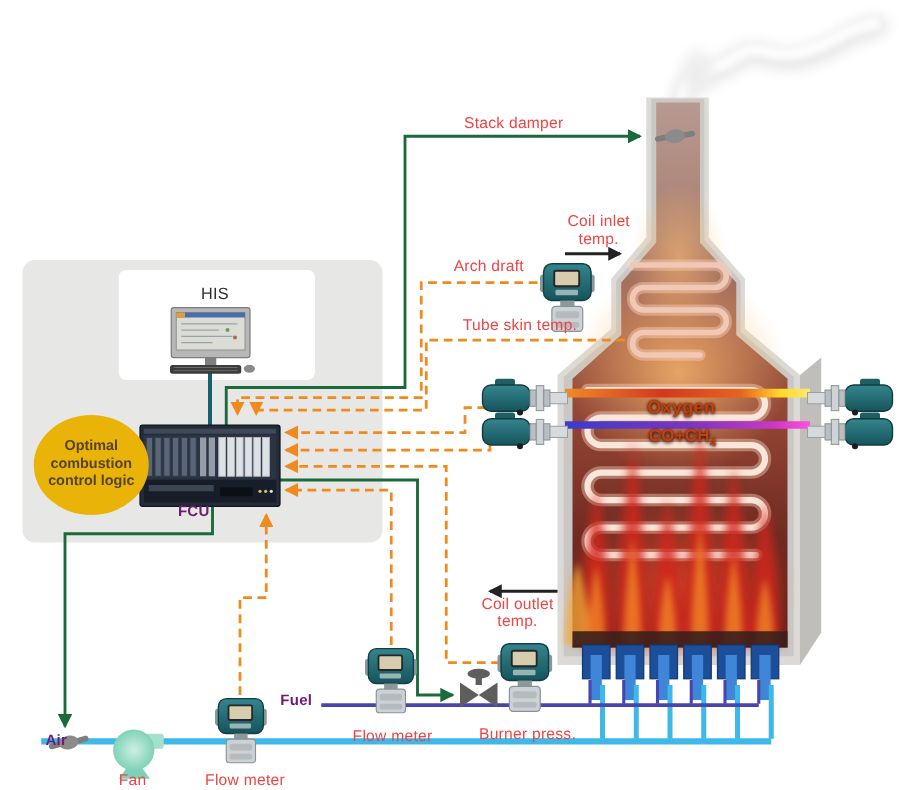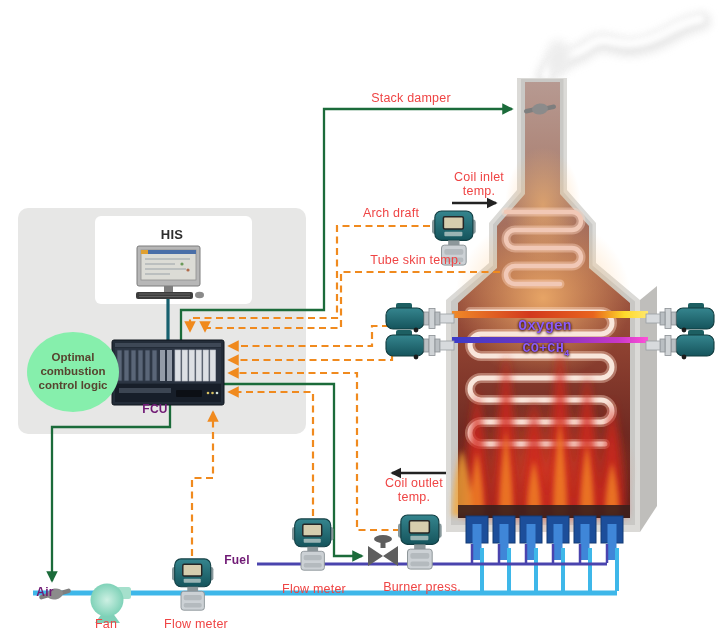--- a/index.html
+++ b/index.html
@@ -2,26 +2,26 @@
 <html><head>
 <meta charset="utf-8">
 <style>
   html,body{margin:0;padding:0;background:#fff;}
   #stage{position:relative;width:719px;height:632px;background:#fff;overflow:hidden;
          font-family:"Liberation Sans",sans-serif;}
   #stage svg{position:absolute;left:0;top:0;}
   .lbl{position:absolute;transform:translateX(-50%);white-space:nowrap;text-align:center;
        font-size:12.5px;line-height:1.1;color:#ef4444;letter-spacing:.2px;}
   .lbl-bold{font-weight:700;color:#701a75;font-size:12px;}
-  .lbl-sm-bold{font-weight:700;color:#2e2e2e;font-size:13px;}
-  .lbl-white{font-weight:700;color:#8b5cf6;font-size:14.5px;
-       text-shadow:0 1px 3px rgba(45,12,6,.95),0 0 2px rgba(45,12,6,.8);font-family:Liberation Mono, monospace;}
+  .lbl-sm-bold{font-weight:400;color:#2e2e2e;font-size:13px;}
+  .lbl-white{font-weight:700;color:#c2410c;font-size:14.5px;
+       text-shadow:0 1px 3px rgba(45,12,6,.95),0 0 2px rgba(45,12,6,.8);}
   .lbl-white sub{font-size:9px;}
   .logic-ellipse{position:absolute;left:27px;top:332px;width:92px;height:80px;border-radius:50%;
-       background:#86efac;display:flex;flex-direction:column;justify-content:center;align-items:center;
+       background:#eab308;display:flex;flex-direction:column;justify-content:center;align-items:center;
        font-size:11.5px;font-weight:700;color:#57442f;line-height:1.2;text-align:center;}
 </style>
 </head>
 <body>
 
 <div id="stage">
 <svg width="719" height="632" viewBox="0 0 719 632">
   <defs>
     <marker id="mO" viewBox="0 0 10 10" refX="8.5" refY="5" markerWidth="5.2" markerHeight="5.2" orient="auto">
       <path d="M0 0 L10 5 L0 10 Z" fill="#f08a1e"></path>

